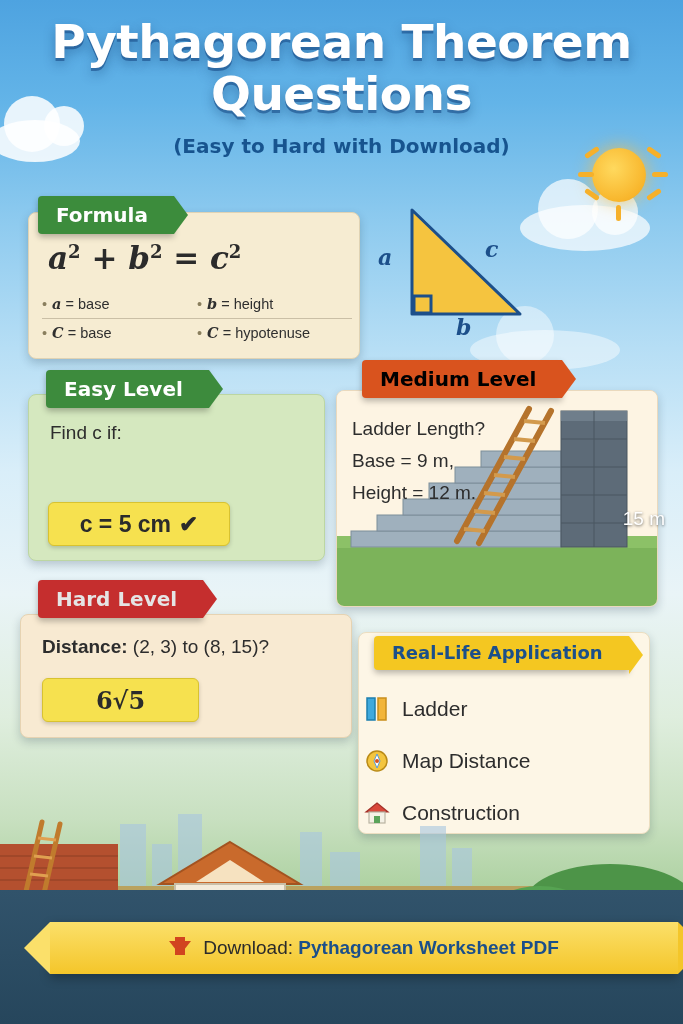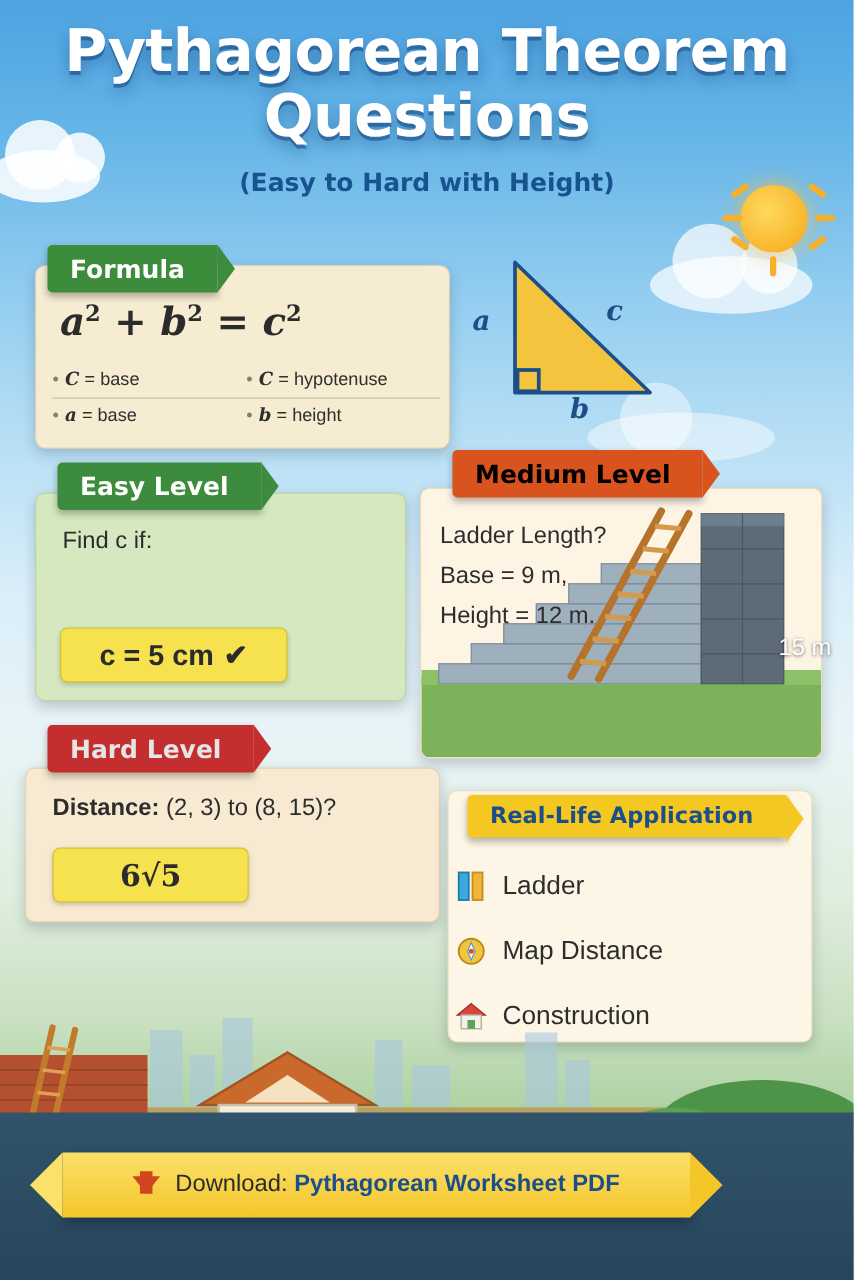--- a/index.html
+++ b/index.html
@@ -277,21 +277,21 @@
   
   .ground {
     position: absolute;
     left: 0; bottom: 0; width: 683px; height: 210px;
   }
 
   
   .footer-banner {
     position: absolute;
     left: 50px; top: 922px;
-    width: 502px; height: 52px;
+    width: 628px; height: 52px;
     background: linear-gradient(180deg, #fbe06a 0%, #f4c62a 100%);
     box-shadow: 0 4px 10px rgba(0,0,0,0.3);
     display: flex;
     align-items: center;
     justify-content: center;
     gap: 12px;
   }
   .footer-banner:after {
     content: "";
     position: absolute;
@@ -344,40 +344,40 @@
   <div class="ray" style="left:652px;top:172px;width:16px;height:5px;"></div>
   <div class="ray" style="left:584px;top:192px;width:16px;height:5px;transform:rotate(35deg);"></div>
   <div class="ray" style="left:646px;top:192px;width:16px;height:5px;transform:rotate(-35deg);"></div>
   <div class="ray" style="left:616px;top:205px;width:5px;height:16px;"></div>
   <div class="ray" style="left:584px;top:150px;width:16px;height:5px;transform:rotate(-35deg);"></div>
   <div class="ray" style="left:646px;top:150px;width:16px;height:5px;transform:rotate(35deg);"></div>
 
   <div class="title-wrap">
     <div class="title">Pythagorean Theorem</div>
     <div class="title">Questions</div>
-    <div class="subtitle">(Easy to Hard with Height)</div>
+    <div class="subtitle">(Easy to Hard with Download)</div>
   </div>
 
   <div class="card" id="formula-card"></div>
   <div class="ribbon" id="formula-ribbon">
     <span>Formula</span>
   </div>
   <div class="formula-eq">
     <span>a</span><sup>2</sup>
     + <span>b</span><sup>2</sup>
     = <span>c</span><sup>2</sup>
   </div>
   <div class="bullets">
     <div class="bullet-row">
+      <div class="bullet-cell"><span class="dot">•</span><b>a</b> <span>= base</span></div>
+      <div class="bullet-cell"><span class="dot">•</span><b>b</b> <span>= height</span></div>
+    </div>
+    <div class="bullet-row">
       <div class="bullet-cell"><span class="dot">•</span><b>C</b> <span>= base</span></div>
       <div class="bullet-cell"><span class="dot">•</span><b>C</b> <span>= hypotenuse</span></div>
-    </div>
-    <div class="bullet-row">
-      <div class="bullet-cell"><span class="dot">•</span><b>a</b> <span>= base</span></div>
-      <div class="bullet-cell"><span class="dot">•</span><b>b</b> <span>= height</span></div>
     </div>
   </div>
 
   <div id="triangle-diagram">
     <svg width="190" height="152" viewBox="0 0 190 152">
       <polygon points="52,118 160,118 52,14" fill="#f5c43f" stroke="#1c4f8a" stroke-width="3" stroke-linejoin="round"></polygon>
       <rect x="54" y="100" width="17" height="17" fill="none" stroke="#1c4f8a" stroke-width="3"></rect>
     </svg>
     <div class="tri-label" style="left:18px; top:48px;">a</div>
     <div class="tri-label" style="left:125px; top:40px;">c</div>

